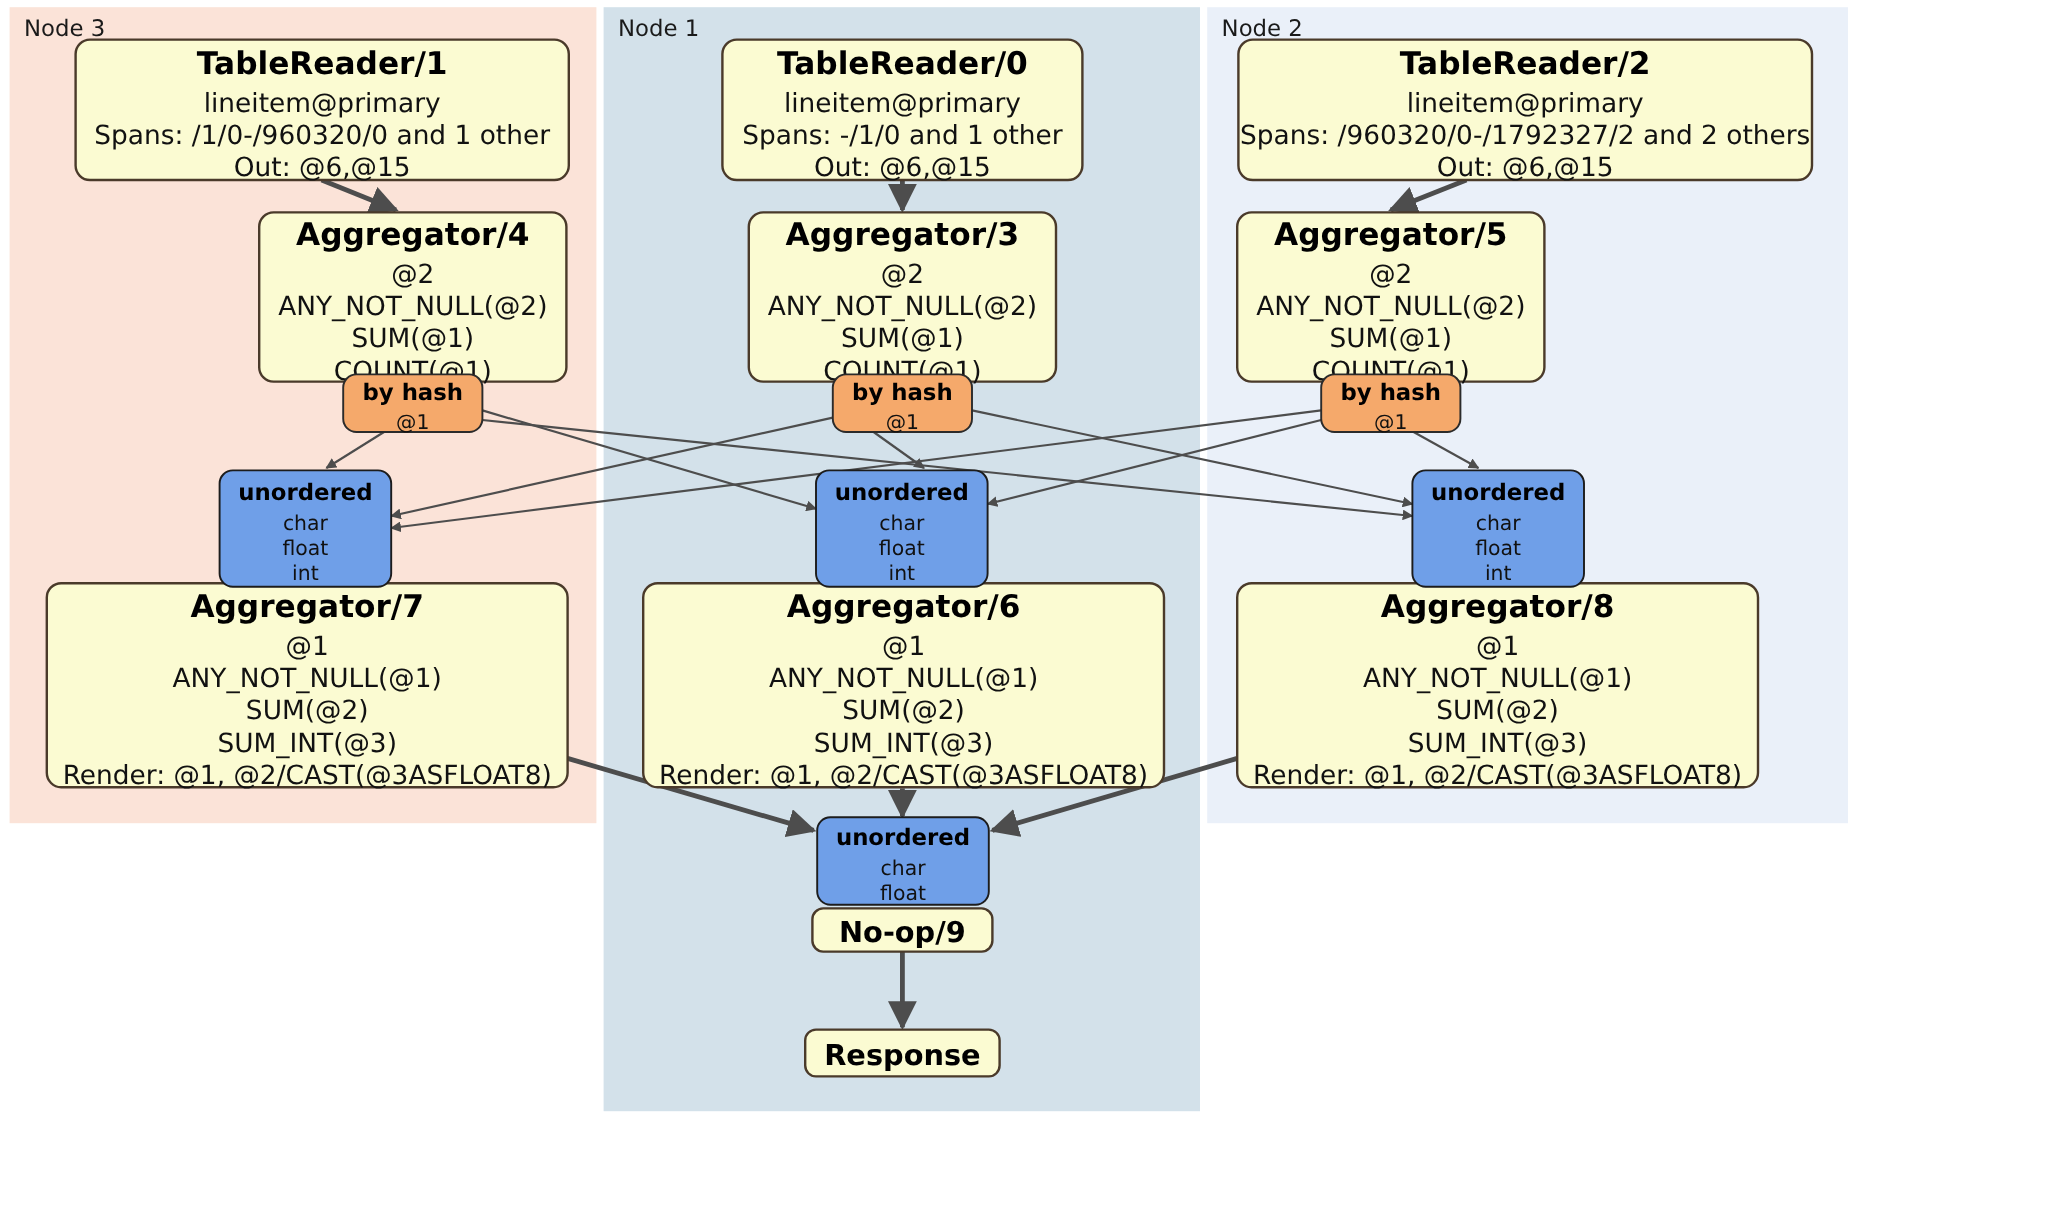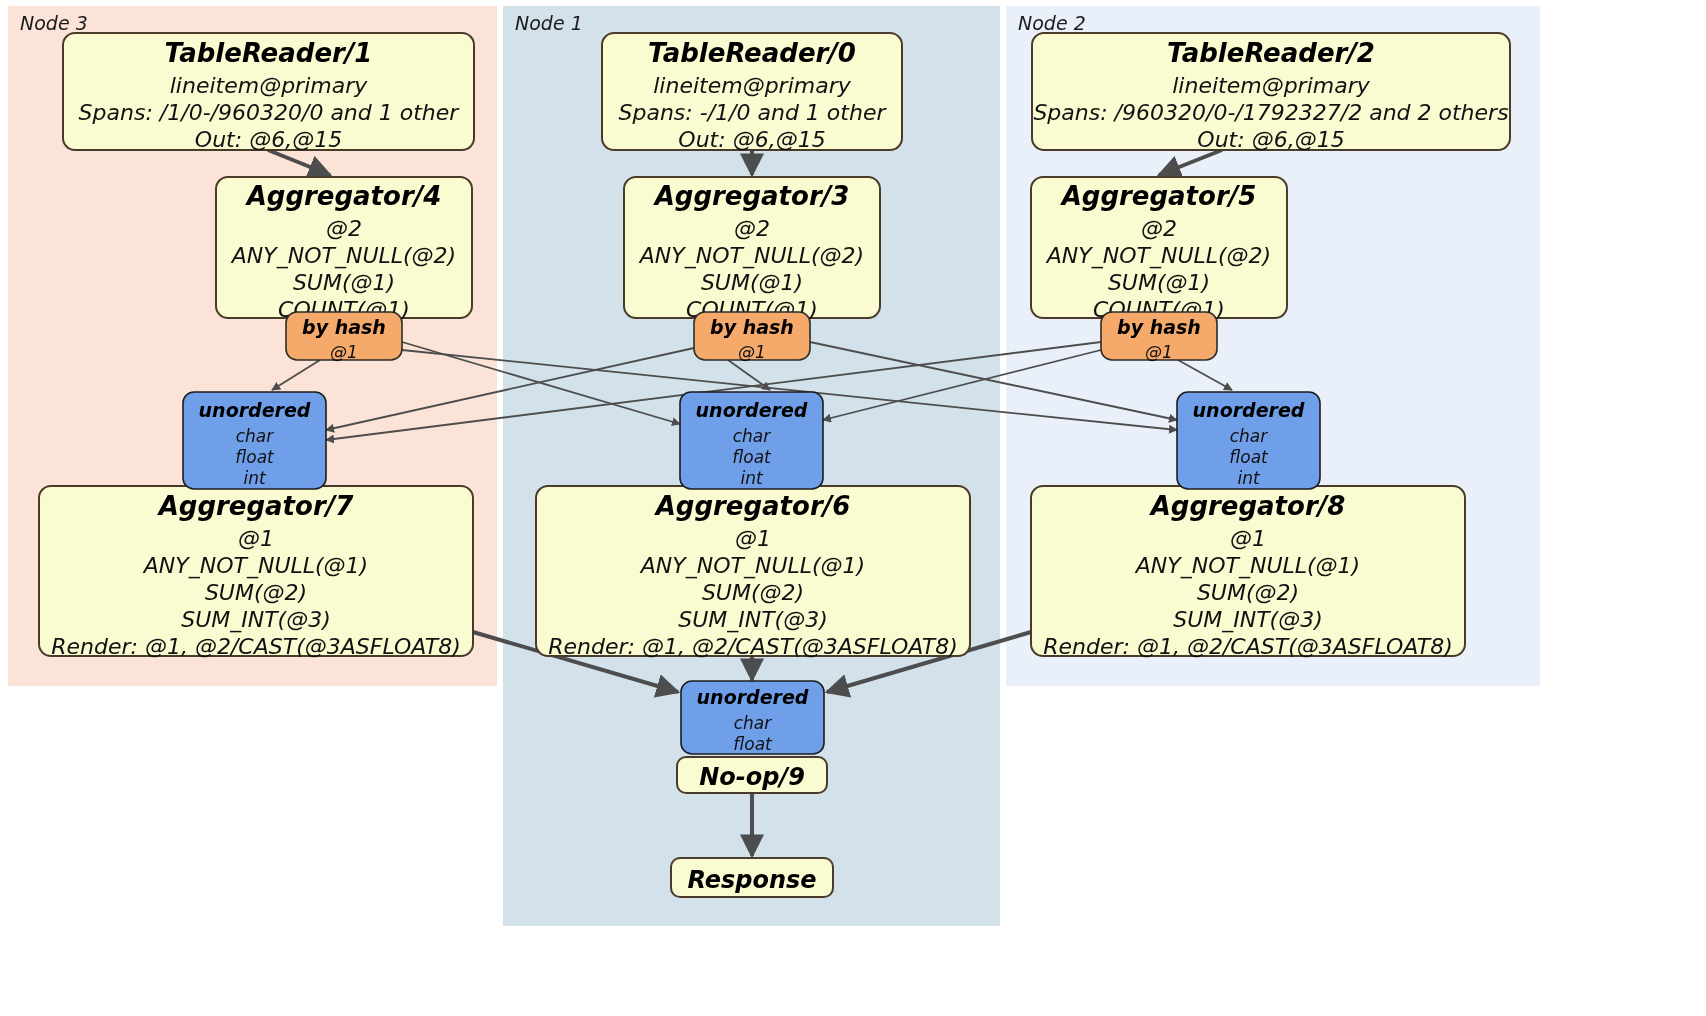--- a/index.html
+++ b/index.html
@@ -11,21 +11,20 @@
   body {
     font-family: "DejaVu Sans", sans-serif;
     width: 1706px;
     height: 1016px;
     overflow: hidden;
   }
   #diagram-root {
     position: relative;
     width: 1706px;
     height: 788px;
-    font-style: italic;
   }
   svg.plan-canvas {
     display: block;
     width: 1706px;
     height: 1016px;
   }
   .node-panel-label {
     font-family: "DejaVu Sans", sans-serif;
     font-size: 19px;
     fill: #1a1a1a;

